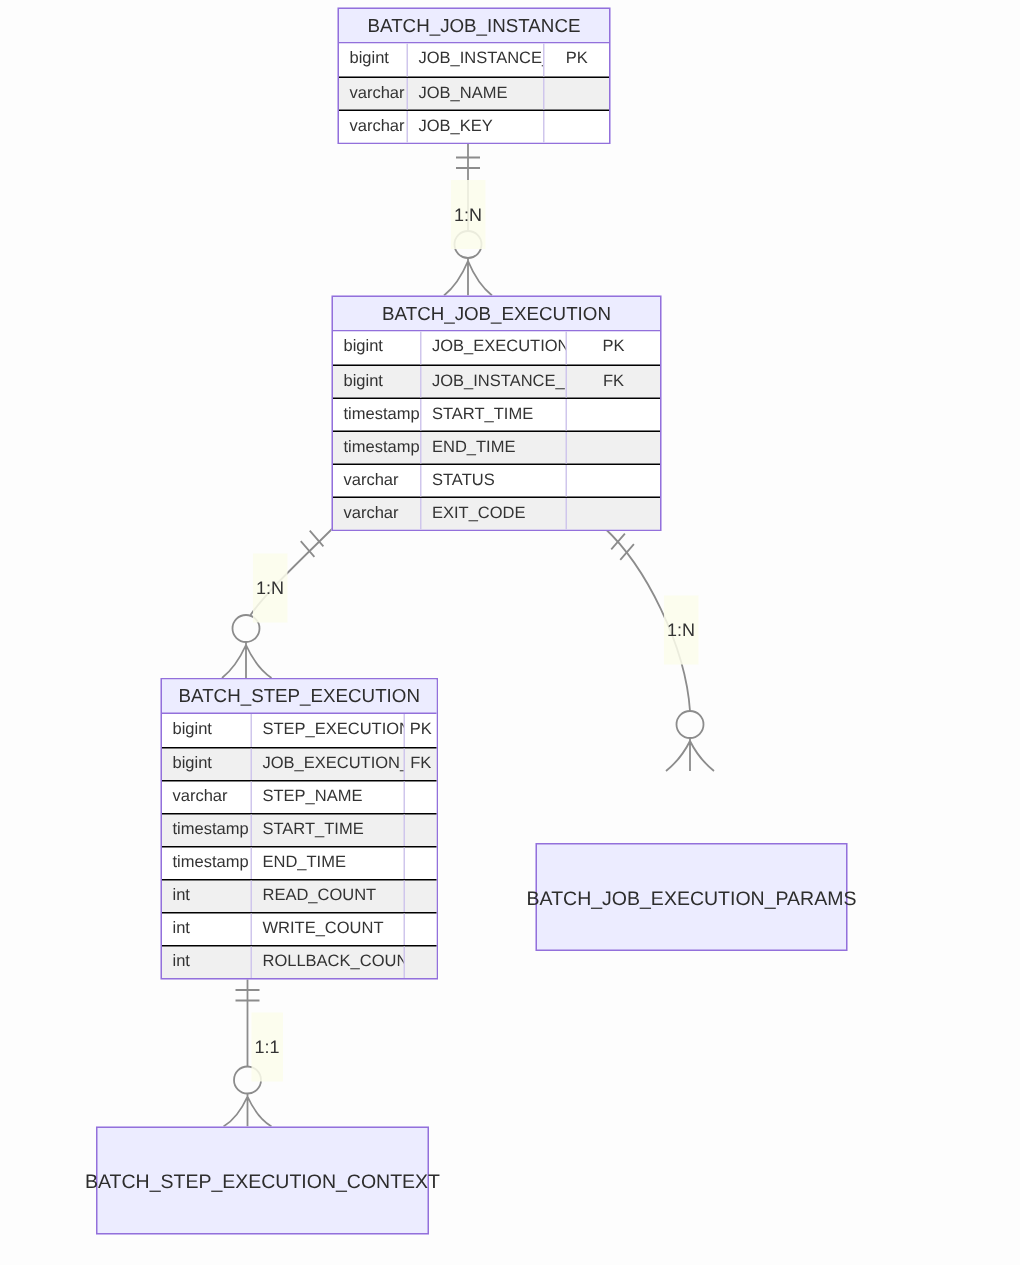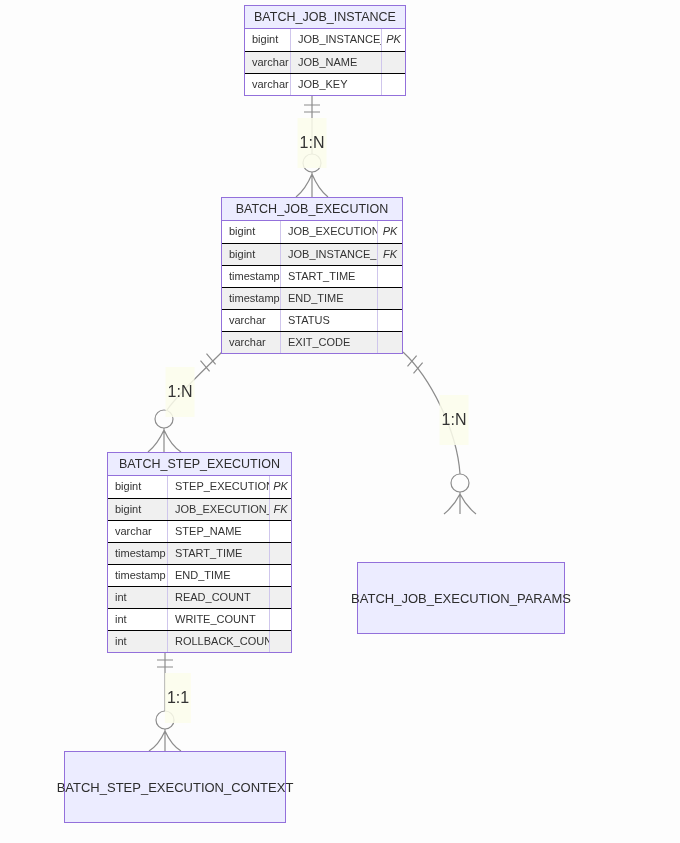--- a/index.html
+++ b/index.html
@@ -22,32 +22,32 @@
   }
   .entity-row{
     display:flex;height:22px;line-height:21px;background:#ffffff;
     font-size:11px;box-sizing:border-box;
   }
   .entity-row + .entity-row{border-top:1px solid #000000;}
   .entity-row:nth-child(odd){background:#f0f0f0;}
   .cell{box-sizing:border-box;overflow:hidden;white-space:nowrap;}
   .cell-type{width:var(--c1);padding-left:7px;border-right:1px solid #cfc6ec;}
   .cell-name{width:var(--c2);padding-left:7px;border-right:1px solid #cfc6ec;}
-  .cell-key{flex:1;text-align:center;font-style:italic;}
+  .cell-key{flex:1;text-align:center;}
 
   .entity-box{
     position:absolute;z-index:2;box-sizing:border-box;
     border:1.3px solid #9370DB;background:#ECECFF;
     display:flex;align-items:center;justify-content:center;
     font-size:13px;color:#2d2d2d;white-space:nowrap;
   }
   .edge-label{
     position:absolute;z-index:3;transform:translate(-50%,-50%);
     background:rgba(251,253,235,0.85);padding:16px 2px;
-    font-size:16px;color:#333;
+    font-size:12px;color:#333;
   }
 </style>
 </head>
 <body>
 
 <div style="position:absolute;inset:0;">
 
   <svg class="edges-svg" width="680" height="843" viewBox="0 0 680 843" fill="none" stroke="#8c8c8c" stroke-width="1.2">
 
     <g>
@@ -72,40 +72,40 @@
     </g>
 
     <g>
       <path d="M165,651 V711"></path>
       <path d="M157,660 H173 M157,667 H173"></path>
       <circle cx="165" cy="720" r="9" fill="#fdfdfd"></circle>
       <path d="M165,729 V751 M165,731 C160,742 154,748 149,751 M165,731 C170,742 176,748 181,751"></path>
     </g>
   </svg>
 
-  <div class="entity" style="left:244px;top:5px;width:162px;--c1:46px;--c2:91px;">
+  <div class="entity" style="left:225px;top:5px;width:182px;--c1:46px;--c2:91px;">
     <div class="entity-header">BATCH_JOB_INSTANCE</div>
     <div class="entity-row">
       <span class="cell cell-type">bigint</span>
       <span class="cell cell-name">JOB_INSTANCE_ID</span>
       <span class="cell cell-key">PK</span>
     </div>
     <div class="entity-row">
       <span class="cell cell-type">varchar</span>
       <span class="cell cell-name">JOB_NAME</span>
       <span class="cell cell-key"></span>
     </div>
     <div class="entity-row">
       <span class="cell cell-type">varchar</span>
       <span class="cell cell-name">JOB_KEY</span>
       <span class="cell cell-key"></span>
     </div>
   </div>
 
-  <div class="entity" style="left:221px;top:197px;width:182px;--c1:59px;--c2:97px;">
+  <div class="entity" style="left:221px;top:197px;width:220px;--c1:59px;--c2:97px;">
     <div class="entity-header">BATCH_JOB_EXECUTION</div>
     <div class="entity-row">
       <span class="cell cell-type">bigint</span>
       <span class="cell cell-name">JOB_EXECUTION_ID</span>
       <span class="cell cell-key">PK</span>
     </div>
     <div class="entity-row">
       <span class="cell cell-type">bigint</span>
       <span class="cell cell-name">JOB_INSTANCE_ID</span>
       <span class="cell cell-key">FK</span>

